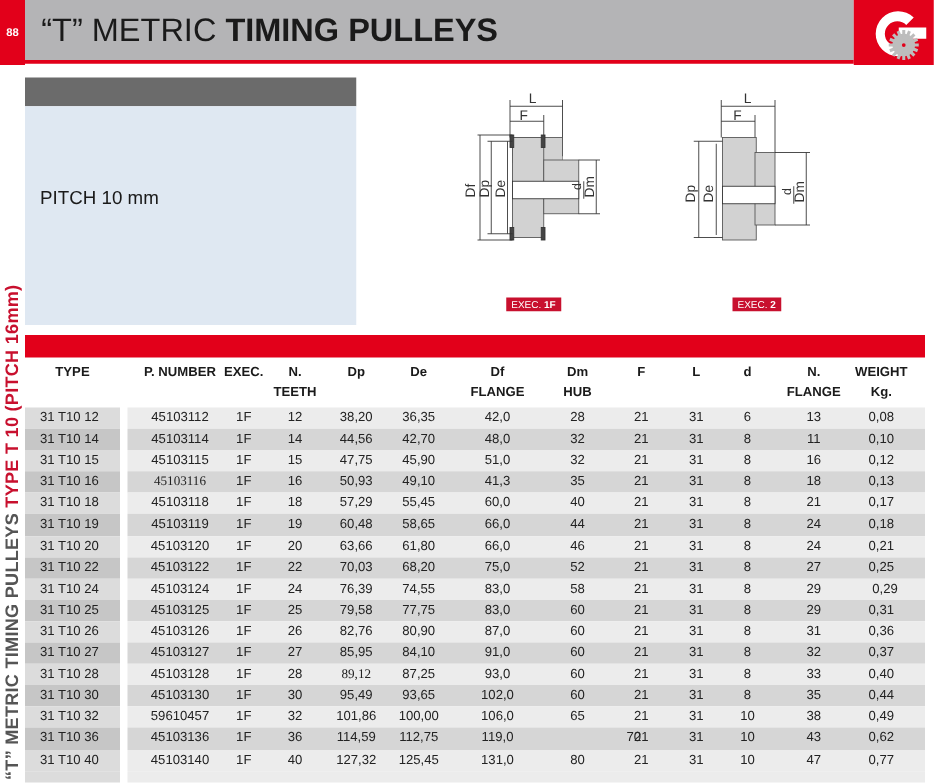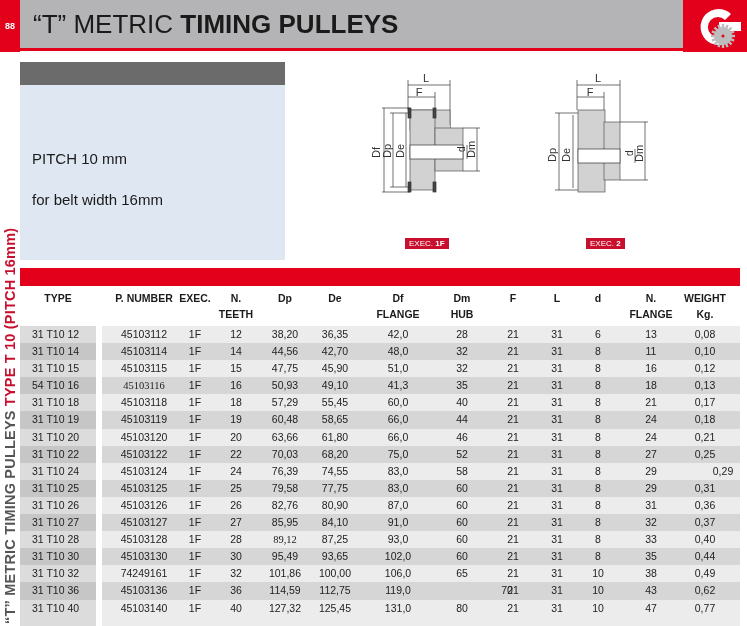--- a/index.html
+++ b/index.html
@@ -83,21 +83,20 @@
   </div>
 </div>
 
 <div class="side">
   <div class="side-text"><span>“T” METRIC TIMING PULLEYS </span><span class="red">TYPE T 10 (PITCH 16mm)</span></div>
 </div>
 
 <div class="panel-top"></div>
 <div class="panel">
   <div class="pitch">PITCH 10 mm</div>
-  <div class="belt">for belt width 16mm</div>
 </div>
 
 <div class="drawing" style="left:355px; top:70px; width:130px; height:180px;">
   <svg width="130" height="130" viewBox="0 0 130 130">
     <g stroke="#333" stroke-width="0.7" fill="none" font-family="Liberation Sans, sans-serif">
 
       <line x1="53" y1="10" x2="53" y2="40"></line>
         <line x1="95" y1="10" x2="95" y2="58"></line>
       <line x1="53" y1="15" x2="95" y2="15"></line>
 
@@ -275,21 +274,21 @@
       <div class="td" style="left: 442px;">32</div>
       <div class="td" style="left: 493px;">21</div>
       <div class="td" style="left: 537px;">31</div>
       <div class="td" style="left: 578px;">8</div>
       <div class="td" style="left: 631px;">16</div>
       <div class="td" style="left: 685px;">0,12</div>
     </div>
     <div class="tr even">
       <div class="bgL"></div>
       <div class="bgR"></div>
-      <div class="td typecell">54 T10 16</div>
+      <div class="td typecell">31 T10 16</div>
       <div class="td" style="left: 124px; font-family: Liberation Serif, serif;">45103116</div>
       <div class="td" style="left: 175px;">1F</div>
       <div class="td" style="left: 216px;">16</div>
       <div class="td" style="left: 265px;">50,93</div>
       <div class="td" style="left: 315px;">49,10</div>
       <div class="td" style="left: 378px;">41,3</div>
       <div class="td" style="left: 442px;">35</div>
       <div class="td" style="left: 493px;">21</div>
       <div class="td" style="left: 537px;">31</div>
       <div class="td" style="left: 578px;">8</div>
@@ -372,21 +371,21 @@
       <div class="td" style="left: 175px;">1F</div>
       <div class="td" style="left: 216px;">24</div>
       <div class="td" style="left: 265px;">76,39</div>
       <div class="td" style="left: 315px;">74,55</div>
       <div class="td" style="left: 378px;">83,0</div>
       <div class="td" style="left: 442px;">58</div>
       <div class="td" style="left: 493px;">21</div>
       <div class="td" style="left: 537px;">31</div>
       <div class="td" style="left: 578px;">8</div>
       <div class="td" style="left: 631px;">29</div>
-      <div class="td" style="left: 703px;">0,29</div>
+      <div class="td" style="left: 688px;">0,29</div>
     </div>
     <div class="tr even">
       <div class="bgL"></div>
       <div class="bgR"></div>
       <div class="td typecell">31 T10 25</div>
       <div class="td" style="left: 124px;">45103125</div>
       <div class="td" style="left: 175px;">1F</div>
       <div class="td" style="left: 216px;">25</div>
       <div class="td" style="left: 265px;">79,58</div>
       <div class="td" style="left: 315px;">77,75</div>
@@ -463,21 +462,21 @@
       <div class="td" style="left: 493px;">21</div>
       <div class="td" style="left: 537px;">31</div>
       <div class="td" style="left: 578px;">8</div>
       <div class="td" style="left: 631px;">35</div>
       <div class="td" style="left: 685px;">0,44</div>
     </div>
     <div class="tr odd">
       <div class="bgL"></div>
       <div class="bgR"></div>
       <div class="td typecell">31 T10 32</div>
-      <div class="td" style="left: 124px;">74249161</div>
+      <div class="td" style="left: 124px;">59610457</div>
       <div class="td" style="left: 175px;">1F</div>
       <div class="td" style="left: 216px;">32</div>
       <div class="td" style="left: 265px;">101,86</div>
       <div class="td" style="left: 315px;">100,00</div>
       <div class="td" style="left: 378px;">106,0</div>
       <div class="td" style="left: 442px;">65</div>
       <div class="td" style="left: 493px;">21</div>
       <div class="td" style="left: 537px;">31</div>
       <div class="td" style="left: 578px;">10</div>
       <div class="td" style="left: 631px;">38</div>

